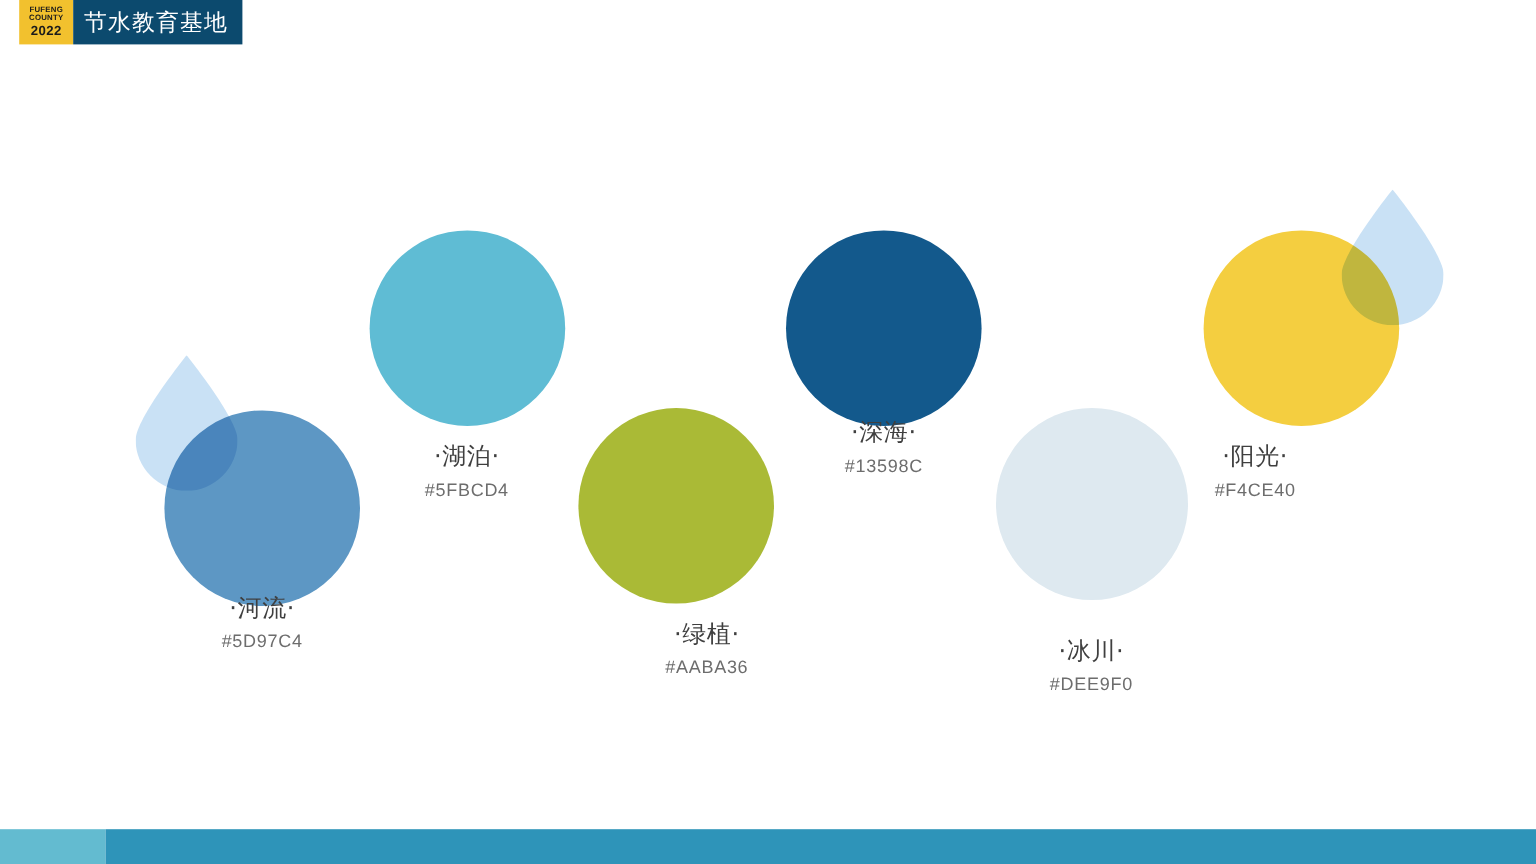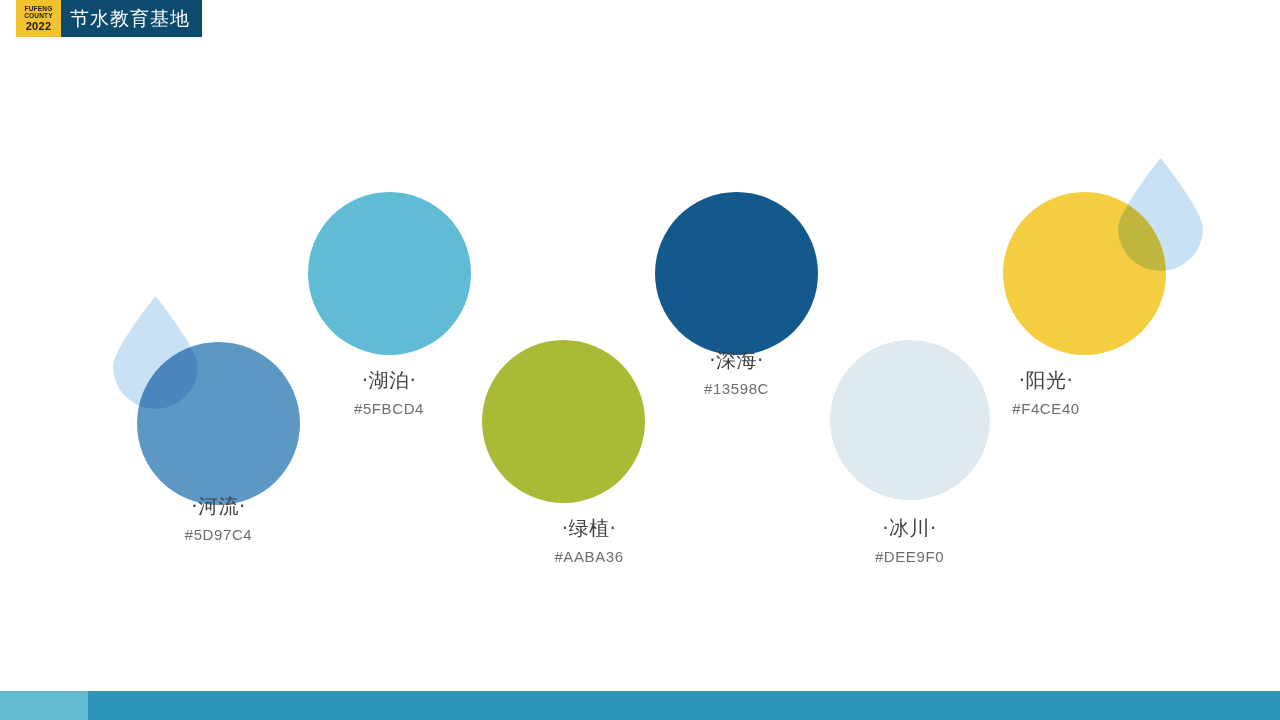--- a/index.html
+++ b/index.html
@@ -166,21 +166,21 @@
     </div>
     <div class="swatch" style="left: 0px; top: 0px;">
       <div class="circle" style="left: 655px; top: 192px; width: 163px; height: 163px; background: rgb(19, 89, 140);"></div>
       <div class="caption" style="left: 626.5px; top: 350px; width: 220px;">
         <span class="name">·深海·</span>
         <span class="hex">#13598C</span>
       </div>
     </div>
     <div class="swatch" style="left: 0px; top: 0px;">
       <div class="circle" style="left: 829.5px; top: 340px; width: 160px; height: 160px; background: rgb(222, 233, 240);"></div>
-      <div class="caption" style="left: 799.5px; top: 518px; width: 220px;">
+      <div class="caption" style="left: 799.5px; top: 532px; width: 220px;">
         <span class="name">·冰川·</span>
         <span class="hex">#DEE9F0</span>
       </div>
     </div>
     <div class="swatch" style="left: 0px; top: 0px;">
       <div class="circle" style="left: 1002.5px; top: 192px; width: 163px; height: 163px; background: rgb(244, 206, 64);"></div>
       <svg class="drop" viewBox="0 0 100 133" style="left: 1118px; top: 158px; width: 85px; height: 113px;">
         <path d="M50 0 C50 0 100 62 100 83 A50 50 0 0 1 0 83 C0 62 50 0 50 0 Z" fill="#C9E1F5"></path>
       </svg>
       <div class="caption" style="left: 936px; top: 370px; width: 220px;">

